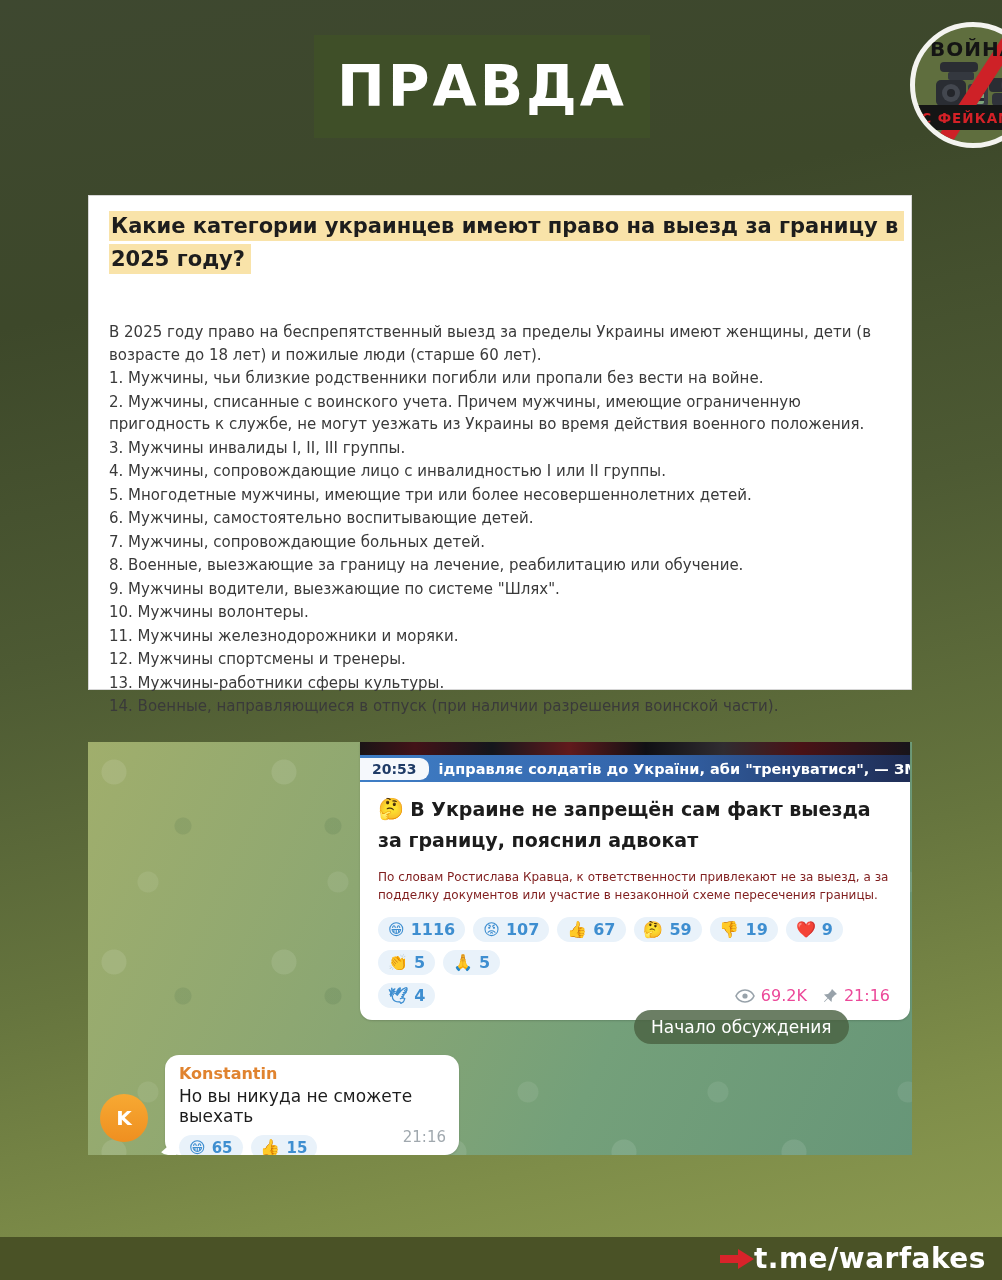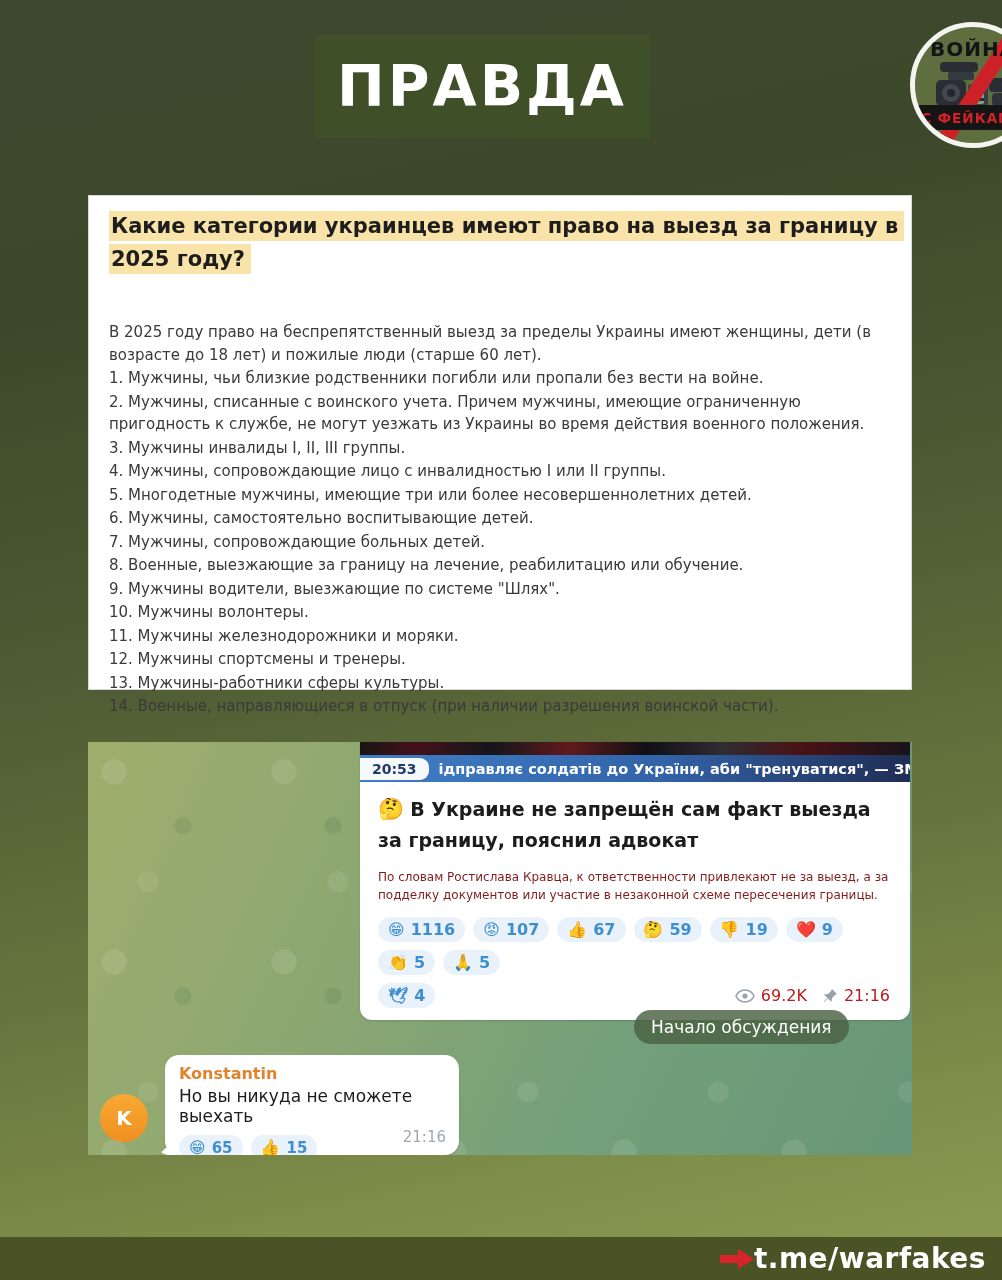--- a/index.html
+++ b/index.html
@@ -92,21 +92,21 @@
 
   .reactions{ margin-top:13px; display:flex; flex-wrap:wrap; gap:8px; align-items:center; }
   .pill{
     display:inline-flex; align-items:center; gap:6px;
     background:#e9f2fa; border-radius:14px; padding:3px 10px;
     font-size:16px; font-weight:700; color:#3e8ed0; cursor:pointer;
   }
   .pill .em{ font-size:16px; }
   .meta-row{ margin-top:8px; display:flex; align-items:center; }
   .meta{ margin-left:auto; display:flex; align-items:center; gap:6px;
-    color:#b91c1c; font-size:16px; padding-right:2px;}
+    color:#ec4899; font-size:16px; padding-right:2px;}
   .meta .pin{ margin-left:10px; }
 
   .discussion{
     position:absolute; left:546px; top:268px;
     background:rgba(75,98,66,0.82); color:#ffffff; font-size:17px;
     padding:7px 17px; border-radius:17px; white-space:nowrap;
   }
 
   .comment{
     position:absolute; left:77px; top:313px; width:294px; height:100px;

